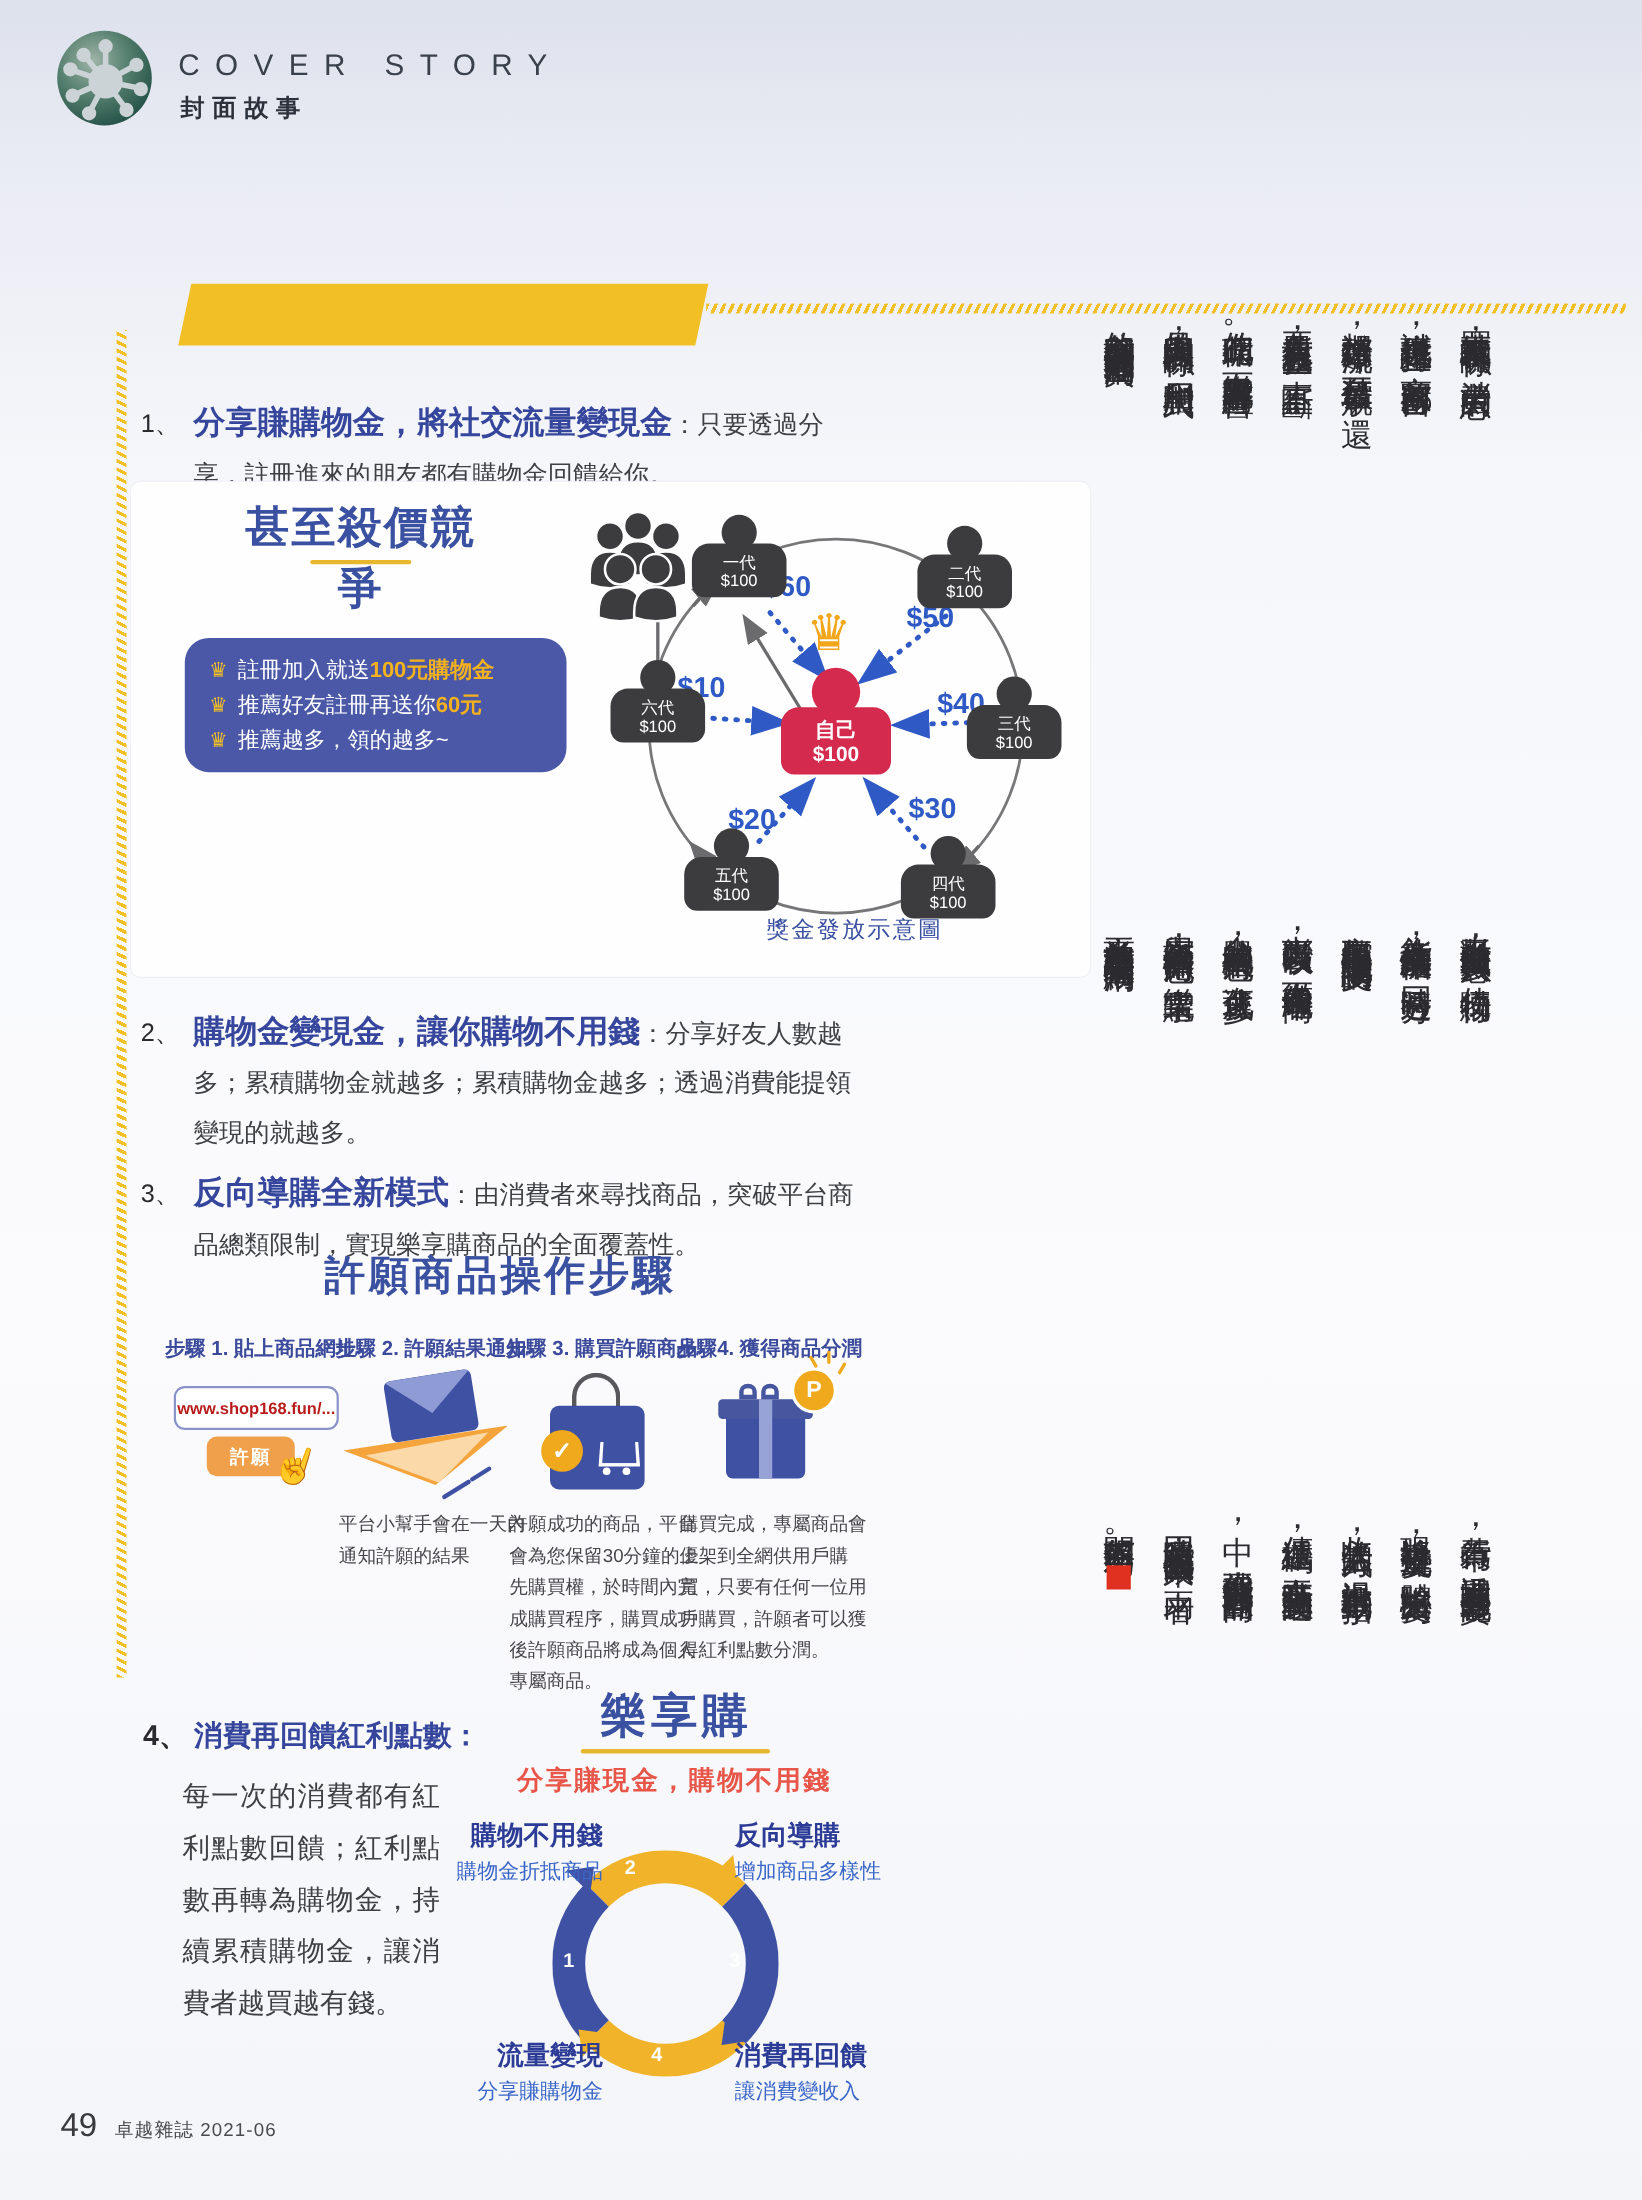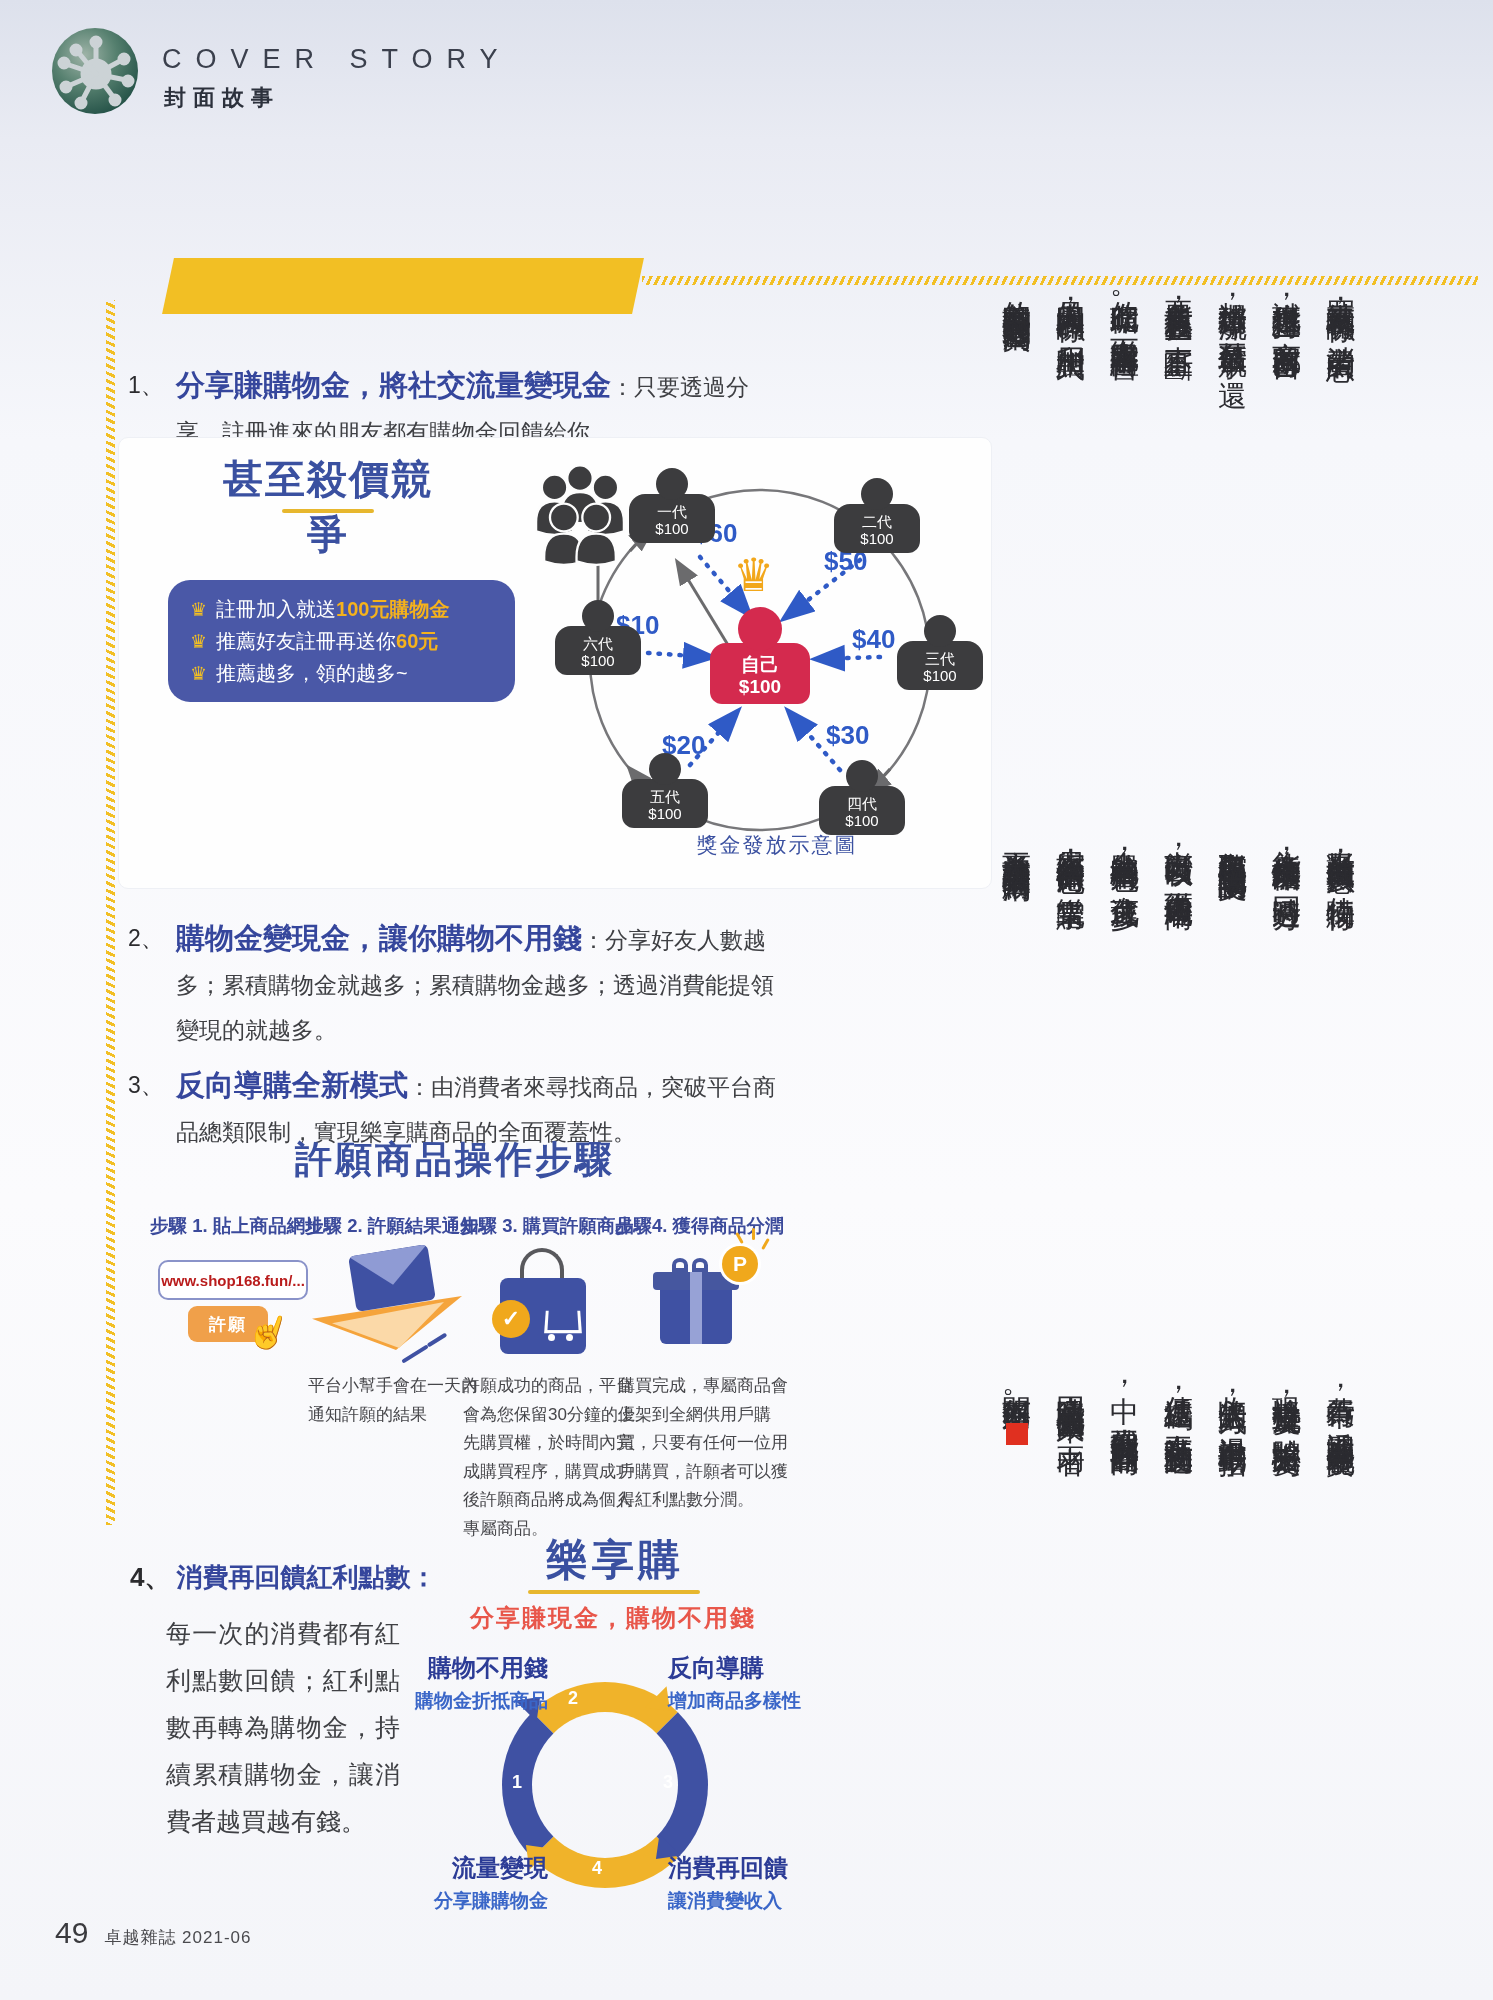--- a/index.html
+++ b/index.html
@@ -85,21 +85,21 @@
 
   
   .cycle-title{left:520px;top:1532px;width:190px;text-align:center;font-size:42px;font-weight:700;color:#3a50a0;letter-spacing:4px;}
   .cycle-underline{left:528px;top:1590px;width:172px;height:4px;background:#e7b72e;border-radius:2px;}
   .cycle-sub{left:448px;top:1602px;width:330px;text-align:center;font-size:24px;font-weight:700;color:#e8564a;letter-spacing:2px;}
   .ring{left:502px;top:1682px;width:146px;height:146px;border-radius:50%;border:30px solid;
     border-top-color:#f0b32a;border-right-color:#3f51a3;border-bottom-color:#f0b32a;border-left-color:#3f51a3;}
   .ring-arrow{position:absolute;width:0;height:0;border-left:15px solid transparent;border-right:15px solid transparent;}
   .ring-num{position:absolute;color:#fff;font-size:18px;font-weight:700;}
   .cyc-label{position:absolute;font-size:24px;font-weight:700;color:#2c3c96;}
-  .cyc-sublabel{position:absolute;font-size:19px;color:#3a66c8;font-weight:bold;}
+  .cyc-sublabel{position:absolute;font-size:19px;color:#3a66c8;}
 
   
   .band{position:absolute;left:988px;width:380px;height:496px;writing-mode:vertical-rl;
     font-family:"Liberation Serif", serif;color:#2b2b30;font-size:29px;letter-spacing:1.5px;}
   .band p{margin:0;line-height:54px;}
   .end-mark{display:inline-block;width:22px;height:22px;background:#e03020;margin-top:8px;}
 
   
   .footer{left:55px;top:1916px;display:flex;align-items:baseline;gap:16px;}
   .footer .pgnum{font-size:30px;color:#3a3a3e;}
@@ -196,21 +196,21 @@
   </svg>
 
   <div class="abs person" style="left:629px;top:468px;">
     <div class="p-head"></div>
     <div class="p-body"><span>一代</span><br><span>$100</span></div>
   </div>
   <div class="abs person" style="left:834px;top:478px;">
     <div class="p-head"></div>
     <div class="p-body"><span>二代</span><br><span>$100</span></div>
   </div>
-  <div class="abs person" style="left:879px;top:615px;margin-left:18px;">
+  <div class="abs person" style="left:879px;top:615px;">
     <div class="p-head"></div>
     <div class="p-body"><span>三代</span><br><span>$100</span></div>
   </div>
   <div class="abs person" style="left:819px;top:760px;">
     <div class="p-head"></div>
     <div class="p-body"><span>四代</span><br><span>$100</span></div>
   </div>
   <div class="abs person" style="left:622px;top:753px;">
     <div class="p-head"></div>
     <div class="p-body"><span>五代</span><br><span>$100</span></div>

